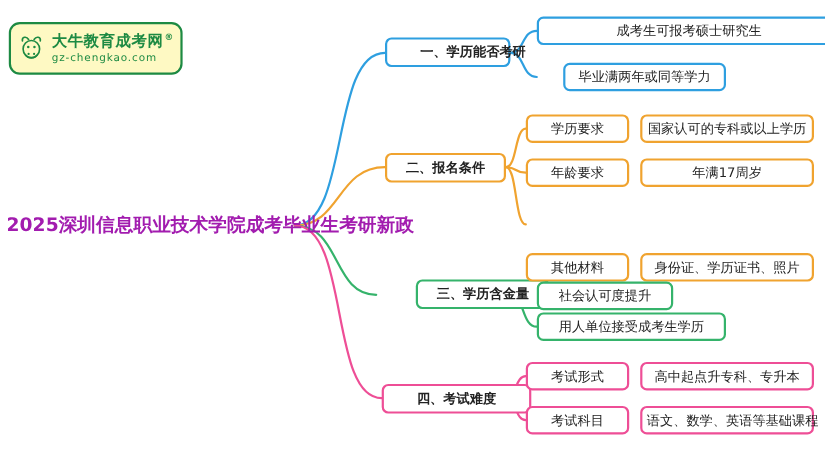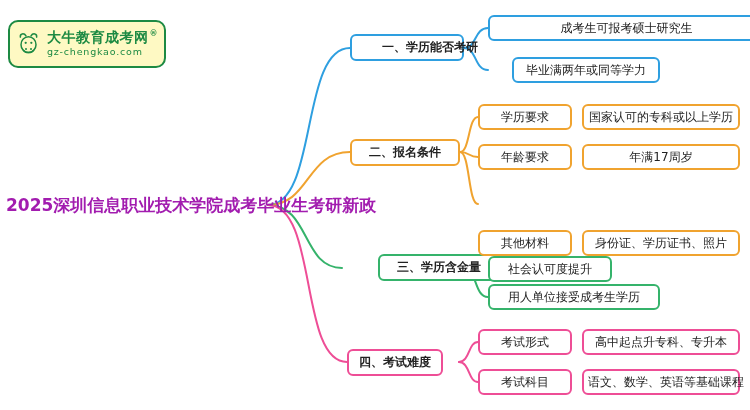--- a/index.html
+++ b/index.html
@@ -87,21 +87,21 @@
       <div class="brand"><span>大牛教育成考网</span><span class="reg">®</span></div>
       <div class="domain">gz-chengkao.com</div>
     </div>
   </div>
 
   <div class="root">2025深圳信息职业技术学院成考毕业生考研新政</div>
 
   <div class="node" style="left: 350px; top: 34px; width: 114px; border-color: rgb(46, 159, 224); padding-left: 30px;">一、学历能否考研</div>
   <div class="node" style="left: 350px; top: 139px; width: 110px; border-color: rgb(240, 163, 47);">二、报名条件</div>
   <div class="node" style="left: 342px; top: 254px; width: 122px; border-color: rgb(53, 179, 107); margin-left: 36px;">三、学历含金量</div>
-  <div class="node" style="left: 347px; top: 349px; width: 96px; border-color: rgb(238, 78, 150);">四、考试难度</div>
+  <div class="node" style="left: 347px; top: 349px; width: 136px; border-color: rgb(238, 78, 150);">四、考试难度</div>
 
   <div class="leaf single" style="left: 488px; top: 15px; width: 277px; border-color: rgb(46, 159, 224);">成考生可报考硕士研究生</div>
   <div class="leaf single" style="left: 512px; top: 57px; width: 148px; border-color: rgb(46, 159, 224);">毕业满两年或同等学力</div>
 
   <div class="leaf-row" style="left:478px;top:104px;">
     <div class="leaf lab" style="border-color: rgb(240, 163, 47);">学历要求</div>
     <div class="leaf val" style="border-color: rgb(240, 163, 47);">国家认可的专科或以上学历</div>
   </div>
   <div class="leaf-row" style="left:478px;top:144px;">
     <div class="leaf lab" style="border-color: rgb(240, 163, 47);">年龄要求</div>

